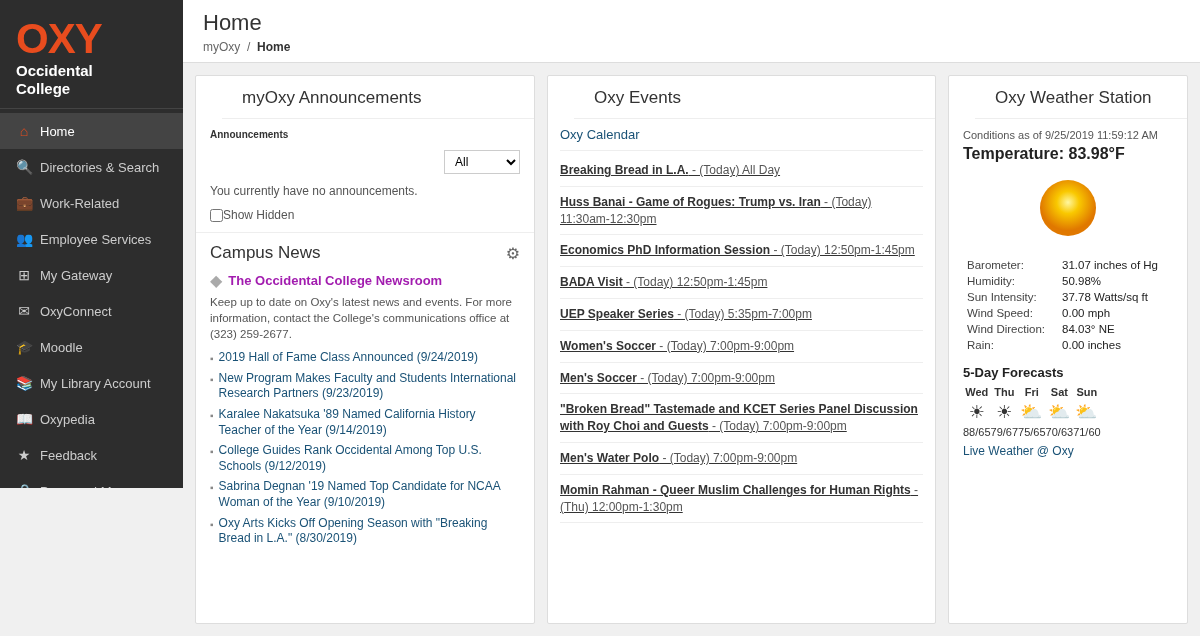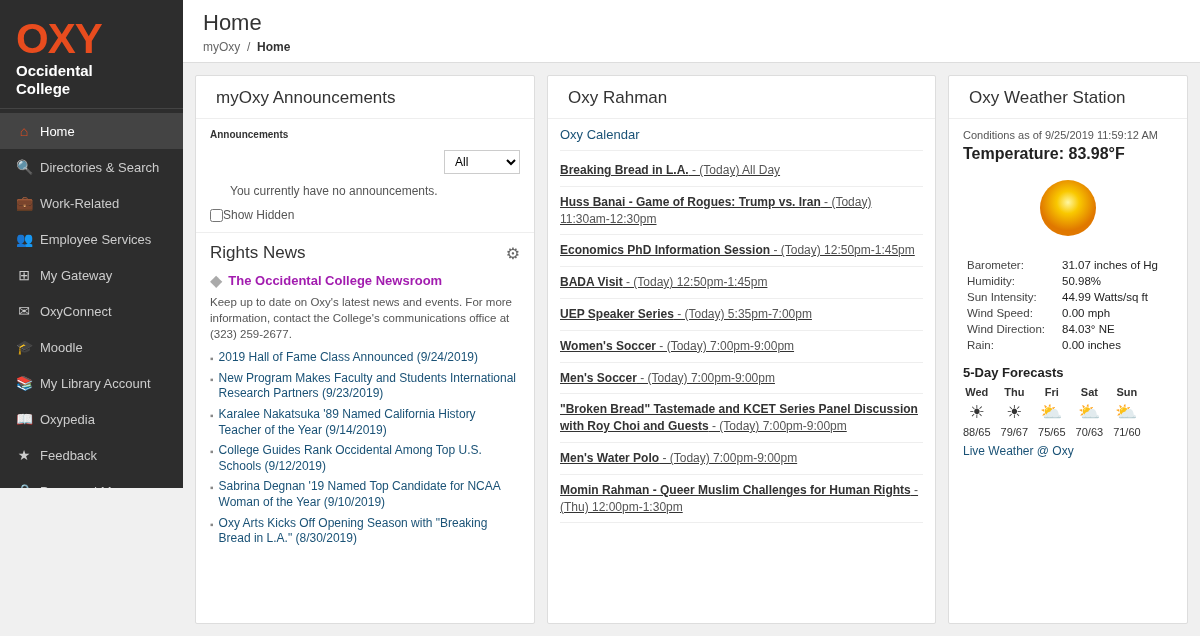--- a/index.html
+++ b/index.html
@@ -97,20 +97,21 @@
       display: flex;
       flex-direction: column;
       overflow: hidden;
     }
     .panel-title {
       font-size: 17px;
       font-weight: normal;
       color: #333;
       padding: 12px 14px 10px 20px;
       border-bottom: 1px solid #eee;
+      margin-left: 26px;
     }
 
     
     #announcements-panel {
       width: 340px;
       min-width: 340px;
     }
     .announcements-header {
       font-size: 10px;
       font-weight: bold;
@@ -127,21 +128,20 @@
       padding: 3px 6px;
       border: 1px solid #ccc;
       font-size: 12px;
       background: #fff;
       width: 76px;
     }
     .announcements-msg {
       padding: 4px 12px 6px 14px;
       font-size: 12px;
       color: #555;
-      margin-left: 20px;
     }
     .announcements-checkbox {
       display: flex;
       align-items: center;
       padding: 4px 14px 10px 14px;
       font-size: 12px;
       color: #555;
     }
     .announcements-checkbox input { margin: 0; }
 
@@ -278,21 +278,21 @@
     }
     .weather-stats td:last-child { color: #222; }
     .forecast-title {
       font-size: 13px;
       font-weight: bold;
       margin-bottom: 6px;
       color: #222;
     }
     .forecast-days {
       display: flex;
-      gap: 10px;
+      gap: 0;
       margin-bottom: 6px;
     }
     .forecast-day {
       display: flex;
       flex-direction: column;
       align-items: center;
       font-size: 11px;
       gap: 3px;
     }
     .forecast-day .day-name { font-weight: bold; color: #333; }
@@ -382,21 +382,21 @@
           <option>Read</option>
         </select>
       </div>
       <div class="announcements-msg">You currently have no announcements.</div>
       <div class="announcements-checkbox">
         <input type="checkbox" style="">
         <span>Show Hidden</span>
       </div>
 
       <div class="campus-news-header">
-        <h3>Rights News</h3>
+        <h3>Campus News</h3>
         <span class="gear-icon">⚙</span>
       </div>
       <div class="campus-news-body">
         <div class="newsroom-title">
           <span class="bullet">◆</span>
           <a href="#">The Occidental College Newsroom</a>
         </div>
         <div class="newsroom-desc">Keep up to date on Oxy's latest news and events. For more information, contact the College's communications office at (323) 259-2677.</div>
         <ul class="news-list">
           <li>
@@ -421,21 +421,21 @@
           </li>
           <li>
             <span class="news-bullet">▪</span>
             <a href="#">Oxy Arts Kicks Off Opening Season with "Breaking Bread in L.A." (8/30/2019)</a>
           </li>
         </ul>
       </div>
     </div>
 
     <div id="events-panel" class="panel">
-      <div class="panel-title">Oxy Rahman</div>
+      <div class="panel-title">Oxy Events</div>
       <div class="events-body">
         <a href="#" class="oxy-calendar-link">Oxy Calendar</a>
         <div class="event-item">
           <span class="event-name">Breaking Bread in L.A.</span><span class="event-time"> - (Today) All Day</span>
         </div>
         <div class="event-item">
           <span class="event-name">Huss Banai - Game of Rogues: Trump vs. Iran</span><span class="event-time"> - (Today) 11:30am-12:30pm</span>
         </div>
         <div class="event-item">
           <span class="event-name">Economics PhD Information Session</span><span class="event-time"> - (Today) 12:50pm-1:45pm</span>
@@ -487,21 +487,21 @@
               <tr>
             <td>Barometer:</td>
             <td>31.07 inches of Hg</td>
           </tr>
           <tr>
             <td>Humidity:</td>
             <td>50.98%</td>
           </tr>
           <tr>
             <td>Sun Intensity:</td>
-            <td>44.99 Watts/sq ft</td>
+            <td>37.78 Watts/sq ft</td>
           </tr>
           <tr>
             <td>Wind Speed:</td>
             <td>0.00 mph</td>
           </tr>
           <tr>
             <td>Wind Direction:</td>
             <td>84.03° NE</td>
           </tr>
           <tr>

